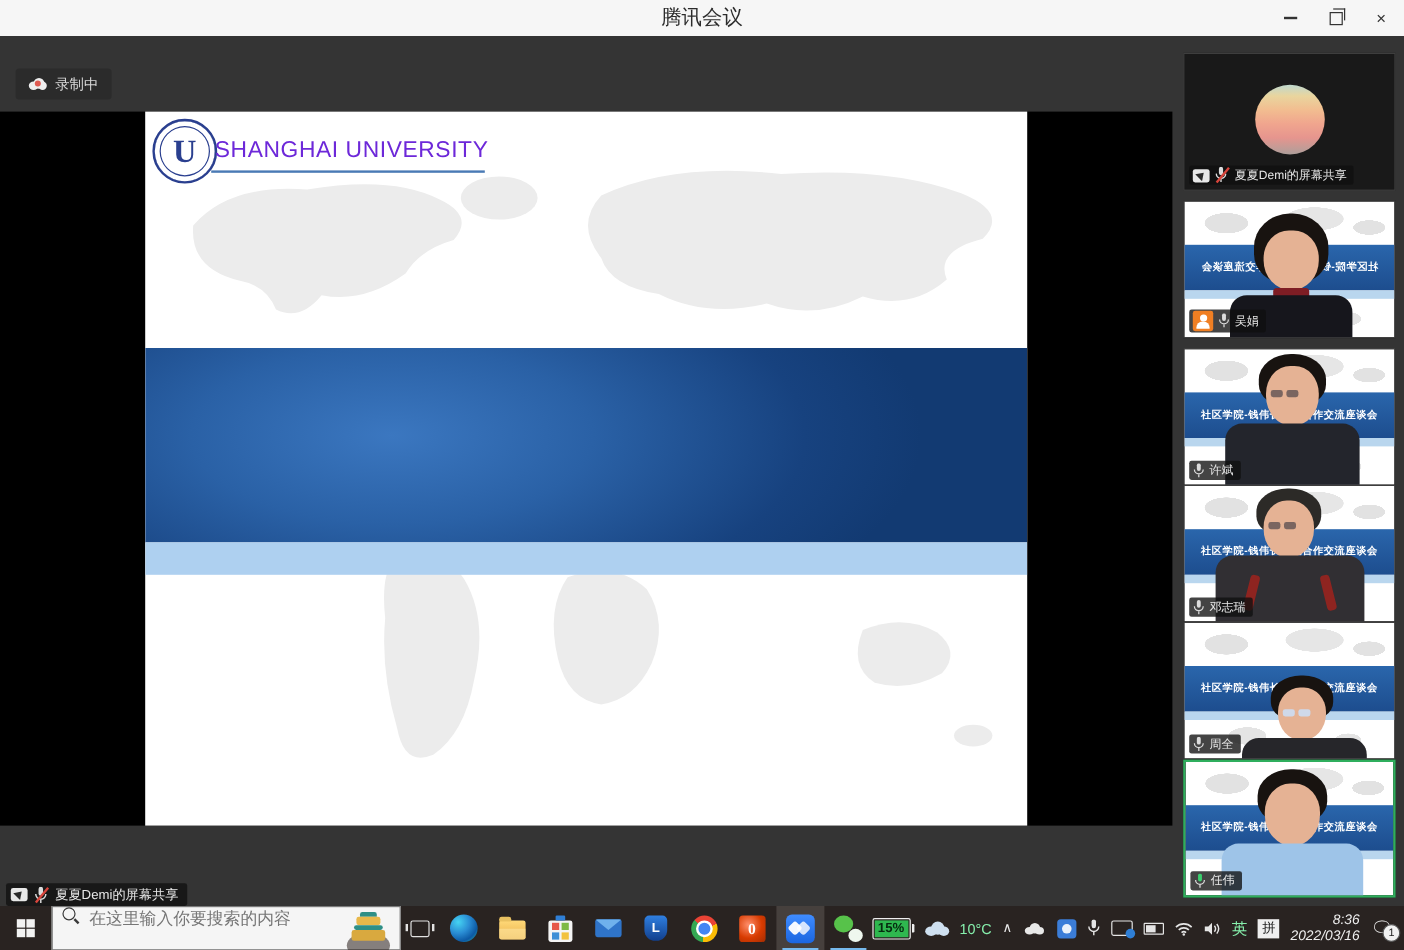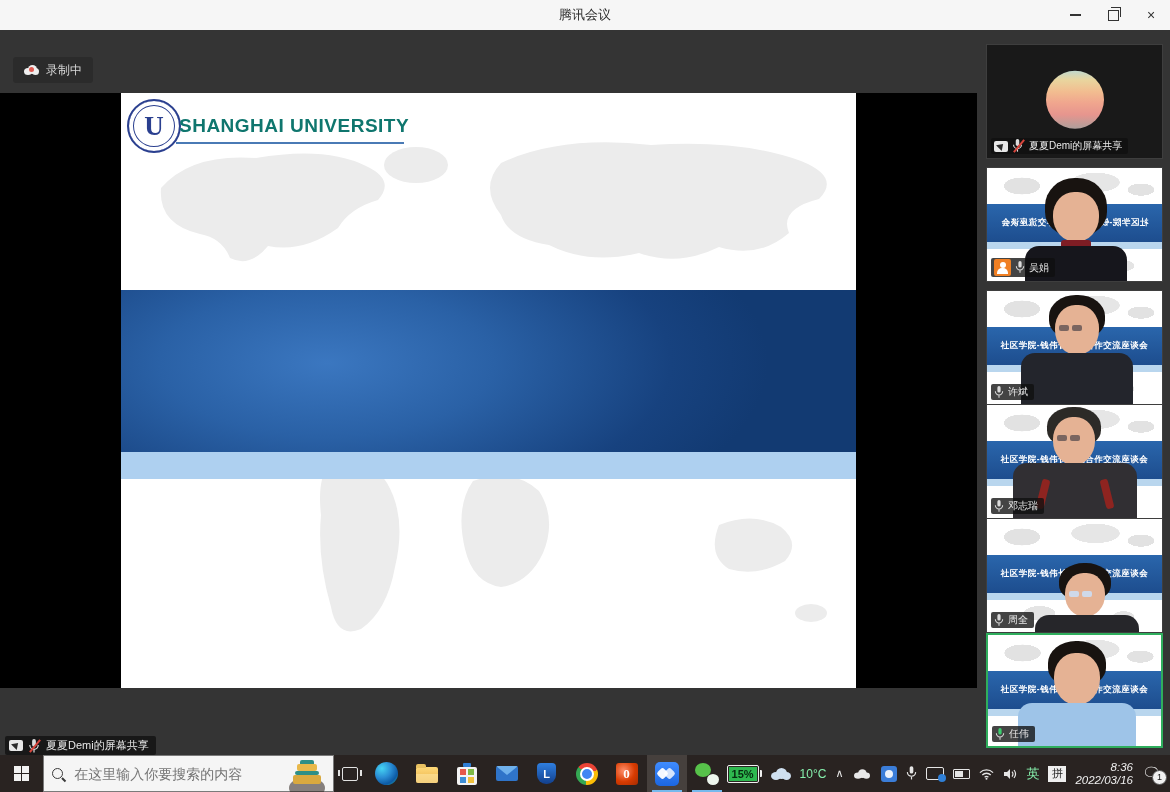--- a/index.html
+++ b/index.html
@@ -3,21 +3,21 @@
 <meta charset="utf-8">
 <style>
   html,body{margin:0;padding:0;}
   body{
     width:1170px;height:792px;position:relative;overflow:hidden;
     font-family:"Liberation Sans","DejaVu Sans",sans-serif;
     background:#343434;
   }
   
   .titlebar{position:absolute;left:0;top:0;width:1170px;height:30px;background:#f6f6f6;border-bottom:1px solid #d9d9d9;}
-  .titlebar-title{position:absolute;left:0;right:0;top:0;height:30px;line-height:30px;text-align:center;font-size:13px;color:#2b2b2b;border-radius:11px;}
+  .titlebar-title{position:absolute;left:0;right:0;top:0;height:30px;line-height:30px;text-align:center;font-size:17px;color:#2b2b2b;border-radius:11px;}
   .speaking-pill{position:absolute;left:866px;top:0;height:30px;background:#3a3a3a;display:flex;align-items:center;gap:8px;padding:0 10px;box-sizing:border-box;width:202px;}
   .speaking-pill .divider{width:1px;height:16px;background:#555;}
   .speaking-text{font-size:12px;color:#e3e3e3;white-space:nowrap;}
   .mic-svg{display:block;}
   .tm-logo{position:relative;width:34px;height:20px;flex:0 0 auto;margin-left:2px;}
   .tm-logo .d1,.tm-logo .d2{position:absolute;width:13px;height:13px;border-radius:3px;transform:rotate(45deg);top:3px;}
   .tm-logo .d1{left:4px;background:#575757;}
   .tm-logo .d2{left:14px;background:#4a4a4a;}
   .win-controls{position:absolute;right:0;top:0;height:30px;display:flex;}
   .win-btn{width:38px;height:30px;display:flex;align-items:center;justify-content:center;color:#333;font-size:14px;cursor:default;}
@@ -34,21 +34,21 @@
   .rec-cloud .c3{left:8px;top:3px;width:7px;height:7px;}
   .rec-cloud .dot{position:absolute;left:5px;top:2px;width:5px;height:5px;background:#e05b52;border-radius:50%;z-index:2;}
   .rec-text{font-size:12px;color:#d8d8d8;}
   
   .stage{position:absolute;left:0;top:93px;width:977px;height:595px;background:#000;}
   .slide{position:absolute;left:121px;top:0;width:735px;height:595px;background:#ffffff;overflow:hidden;}
   .worldmap{position:absolute;left:0;top:0;}
   .uni-logo{position:absolute;left:4px;top:5px;width:400px;height:60px;}
   .uni-circle{position:absolute;left:2px;top:1px;width:50px;height:50px;border:2px solid #2a3f8f;border-radius:50%;background:#fff;box-shadow:inset 0 0 0 4px #fff, inset 0 0 0 5px #2a3f8f;display:flex;align-items:center;justify-content:center;}
   .uni-monogram{font-family:"Liberation Serif","DejaVu Serif",serif;font-size:27px;font-weight:bold;color:#2a3f8f;line-height:1;}
-  .uni-name{position:absolute;left:54px;top:17px;font-size:19px;font-weight:bold;letter-spacing:.5px;color:#0f766e;white-space:nowrap;}
+  .uni-name{position:absolute;left:54px;top:17px;font-size:19px;font-weight:normal;letter-spacing:.5px;color:#6d28d9;white-space:nowrap;}
   .uni-underline{position:absolute;left:51px;top:44px;width:228px;height:2px;background:#4a7ab5;}
   .slide-banner{position:absolute;left:0;top:197px;width:735px;height:162px;
     background:radial-gradient(ellipse 60% 120% at 28% 45%, #3b77c0 0%, #2a61a6 38%, #17427f 78%, #123a72 100%);
     display:flex;flex-direction:column;align-items:center;justify-content:center;gap:32px;}
   .slide-title1{font-size:30px;font-weight:bold;color:#ffffff;letter-spacing:2px;text-shadow:1px 1px 2px rgba(0,0,0,.45);white-space:nowrap;}
   .slide-title2{font-size:28px;font-weight:bold;color:#ffffff;letter-spacing:2px;text-shadow:1px 1px 2px rgba(0,0,0,.45);}
   .slide-strip{position:absolute;left:0;top:359px;width:735px;height:27px;background:#aed0f0;}
   
   .chip{display:flex;align-items:center;gap:5px;background:rgba(20,20,20,.88);border-radius:2px;padding:2px 7px 2px 4px;width:max-content;}
   .chip-text{font-size:11px;color:#e8e8e8;white-space:nowrap;}
@@ -90,21 +90,21 @@
   .pbody{position:absolute;border-radius:14px 14px 0 0;}
   .glasses{position:absolute;display:flex;gap:3px;z-index:5;}
   .lens{width:10px;height:6px;border-radius:2px;background:rgba(35,38,52,.55);}
   .lens.glare{background:#cfd9ea;}
   .collar{position:absolute;background:#7e1d24;border-radius:3px;}
   
   .taskbar{position:absolute;left:0;top:755px;width:1170px;height:37px;background:#292321;display:flex;align-items:stretch;}
   .tb-start{width:48px;display:flex;align-items:center;justify-content:center;}
   .win-logo{display:grid;grid-template-columns:7px 7px;grid-template-rows:7px 7px;gap:1.5px;}
   .win-logo div{background:#f2f2f2;}
-  .tb-search{width:320px;background:#f5f5f5;border:1px solid #7a7a7a;box-sizing:border-box;display:flex;align-items:center;gap:9px;padding:0 8px;position:relative;}
+  .tb-search{width:320px;background:#f5f5f5;border:1px solid #7a7a7a;box-sizing:border-box;display:flex;align-items:flex-start;gap:9px;padding:0 8px;position:relative;}
   .lens-icon{width:9px;height:9px;border:1.7px solid #3a3a3a;border-radius:50%;position:relative;flex:0 0 auto;}
   .lens-icon::after{content:"";position:absolute;left:8px;top:9px;width:1.8px;height:5px;background:#3a3a3a;transform:rotate(-45deg);transform-origin:top;}
   .tb-search input{border:none;outline:none;background:transparent;font-size:14px;color:#1a1a1a;width:190px;font-family:inherit;}
   .temple{position:absolute;right:6px;bottom:0;width:40px;height:34px;}
   .temple .shadow{position:absolute;left:2px;bottom:-8px;width:36px;height:22px;border-radius:50%;background:rgba(40,30,25,.55);}
   .temple .roof1{position:absolute;left:13px;top:3px;width:14px;height:4px;background:#2e8f86;border-radius:2px 2px 0 0;}
   .temple .mid{position:absolute;left:10px;top:7px;width:20px;height:7px;background:#e8b84a;border-radius:2px;}
   .temple .roof2{position:absolute;left:8px;top:14px;width:24px;height:4px;background:#2e8f86;border-radius:2px;}
   .temple .base{position:absolute;left:6px;top:18px;width:28px;height:9px;background:#d9a93f;border-radius:2px;}
   .tb-taskview{width:36px;display:flex;align-items:center;justify-content:center;}

